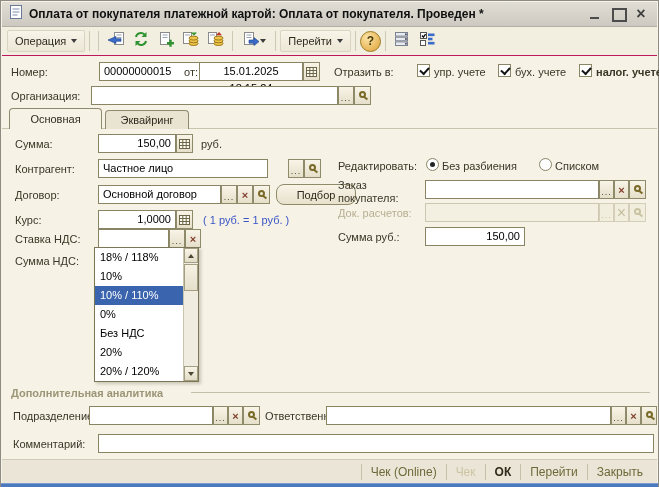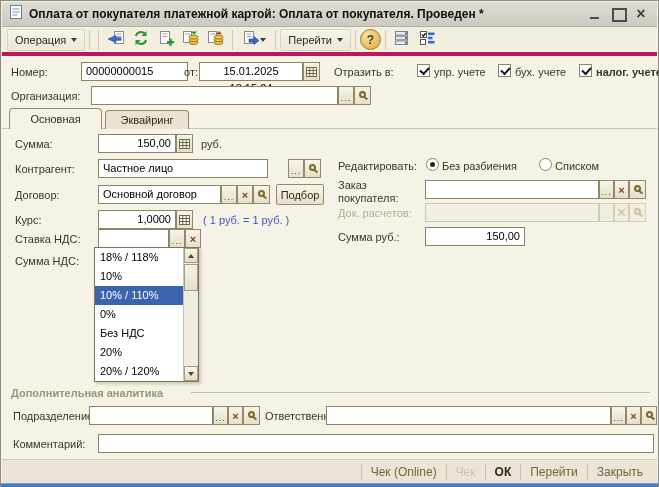--- a/index.html
+++ b/index.html
@@ -13,21 +13,21 @@
     display:flex; align-items:center; padding:0 7px; gap:6px; }
   .title { font-size:12px; font-weight:bold; color:#101010; flex:1; white-space:nowrap; overflow:hidden; }
   .winctl { display:flex; align-items:center; gap:9px; padding-right:2px; }
   .wbtn { width:14px; height:14px; position:relative; cursor:pointer; }
   .wbtn.min::after { content:""; position:absolute; left:2px; bottom:2px; width:9px; height:2px; background:#4c4c4c; }
   .wbtn.max::after { content:""; position:absolute; left:1px; top:1px; width:11px; height:10px; border:2px solid #4c4c4c; }
   .wbtn.cls { font-size:16px; font-weight:bold; color:#3f3f3f; line-height:13px; text-align:center; }
 
   
   .toolbar { position:absolute; left:1px; top:26px; right:1px; height:29px; background:#f2eee0;
-    display:flex; align-items:center; padding:0 5px; border-bottom:4px solid #be185d; }
+    display:flex; align-items:center; padding:0 5px; border-bottom:1px solid #be185d; }
   .tbtn { display:flex; align-items:center; gap:5px; padding:4px 7px; font-size:11px; color:#2e2b1d;
     border:1px solid #d9d4c1; border-radius:2px; background:linear-gradient(#f8f4e8,#ece7d6); cursor:pointer; white-space:nowrap; }
   .caret { width:0; height:0; border-left:3px solid transparent; border-right:3px solid transparent; border-top:4px solid #3c3c3c; }
   .tsep { width:1px; height:20px; background:#cec9b5; margin:0 4px; flex:0 0 1px; }
   .ibtn { width:25px; height:24px; display:flex; align-items:center; justify-content:center; cursor:pointer; border:1px solid transparent; border-radius:2px; }
   .helpbtn { width:21px; height:21px; border-radius:50%; background:radial-gradient(circle at 35% 30%,#fbe4a4,#dfa238);
     border:1px solid #9a7a22; color:#4a3a10; font-weight:bold; font-size:12px; display:flex; align-items:center; justify-content:center; cursor:pointer; }
 
   
   .lbl { position:absolute; font-size:11px; color:#3a3726; white-space:nowrap; }
@@ -197,21 +197,21 @@
             <path d="M3 4.5 l1.4 1.6 2.2-3" fill="none" stroke="#111" stroke-width="1.4"></path>
             <rect x="1.5" y="9.5" width="5" height="5" fill="#fff" stroke="#555"></rect>
             <rect x="9" y="2.5" width="6.5" height="2.6" fill="#3a6bc8"></rect>
             <rect x="9" y="6.7" width="4.5" height="2.6" fill="#3a6bc8"></rect>
             <rect x="9" y="10.9" width="6.5" height="2.6" fill="#3a6bc8"></rect>
           </svg></span>
     </div>
   </div>
 
   <div class="lbl" style="left:10px; top:65px;">Номер:</div>
-  <div class="fld" style="left:80px; top:61px; width:107px;">00000000015</div>
+  <div class="fld" style="left:98px; top:61px; width:107px;">00000000015</div>
   <div class="lbl" style="left:183px; top:65px;">от:</div>
   <div class="fld ctr" style="left:198px; top:61px; width:104px;">15.01.2025 18:15:24</div>
   <div class="btn3" style="left:302px; top:61px; width:17px;">
     <span><svg width="11" height="10">
           <rect x="0.5" y="0.5" width="10" height="9" fill="#fdfbf2" stroke="#6b6747"></rect>
           <line x1="0" y1="3.5" x2="11" y2="3.5" stroke="#6b6747"></line>
           <line x1="0" y1="6.5" x2="11" y2="6.5" stroke="#6b6747"></line>
           <line x1="3.8" y1="0" x2="3.8" y2="10" stroke="#6b6747"></line>
           <line x1="7.2" y1="0" x2="7.2" y2="10" stroke="#6b6747"></line>
         </svg></span>
@@ -263,21 +263,21 @@
   <div class="fld" style="left:97px; top:184px; width:123px;">Основной договор</div>
   <div class="btn3" style="left:220px; top:184px;">
       <span class="dots">...</span>
     </div>
   <div class="btn3 x" style="left:236px; top:184px;">
       <span>×</span>
     </div>
   <div class="btn3" style="left:252px; top:184px; width:17px;">
       <span class="mag"></span>
     </div>
-  <div class="pushbtn" style="left:275px; top:183px; width:48px;">Подбор</div>
+  <div class="pushbtn" style="left:275px; top:183px; width:80px;border-radius:8px;">Подбор</div>
 
   <div class="lbl" style="left:14px; top:213px;">Курс:</div>
   <div class="fld num" style="left:97px; top:209px; width:78px;">1,0000</div>
   <div class="btn3" style="left:175px; top:209px; width:17px;">
     <span><svg width="11" height="10">
           <rect x="0.5" y="0.5" width="10" height="9" fill="#fdfbf2" stroke="#6b6747"></rect>
           <line x1="0" y1="3.5" x2="11" y2="3.5" stroke="#6b6747"></line>
           <line x1="0" y1="6.5" x2="11" y2="6.5" stroke="#6b6747"></line>
           <line x1="3.8" y1="0" x2="3.8" y2="10" stroke="#6b6747"></line>
           <line x1="7.2" y1="0" x2="7.2" y2="10" stroke="#6b6747"></line>

